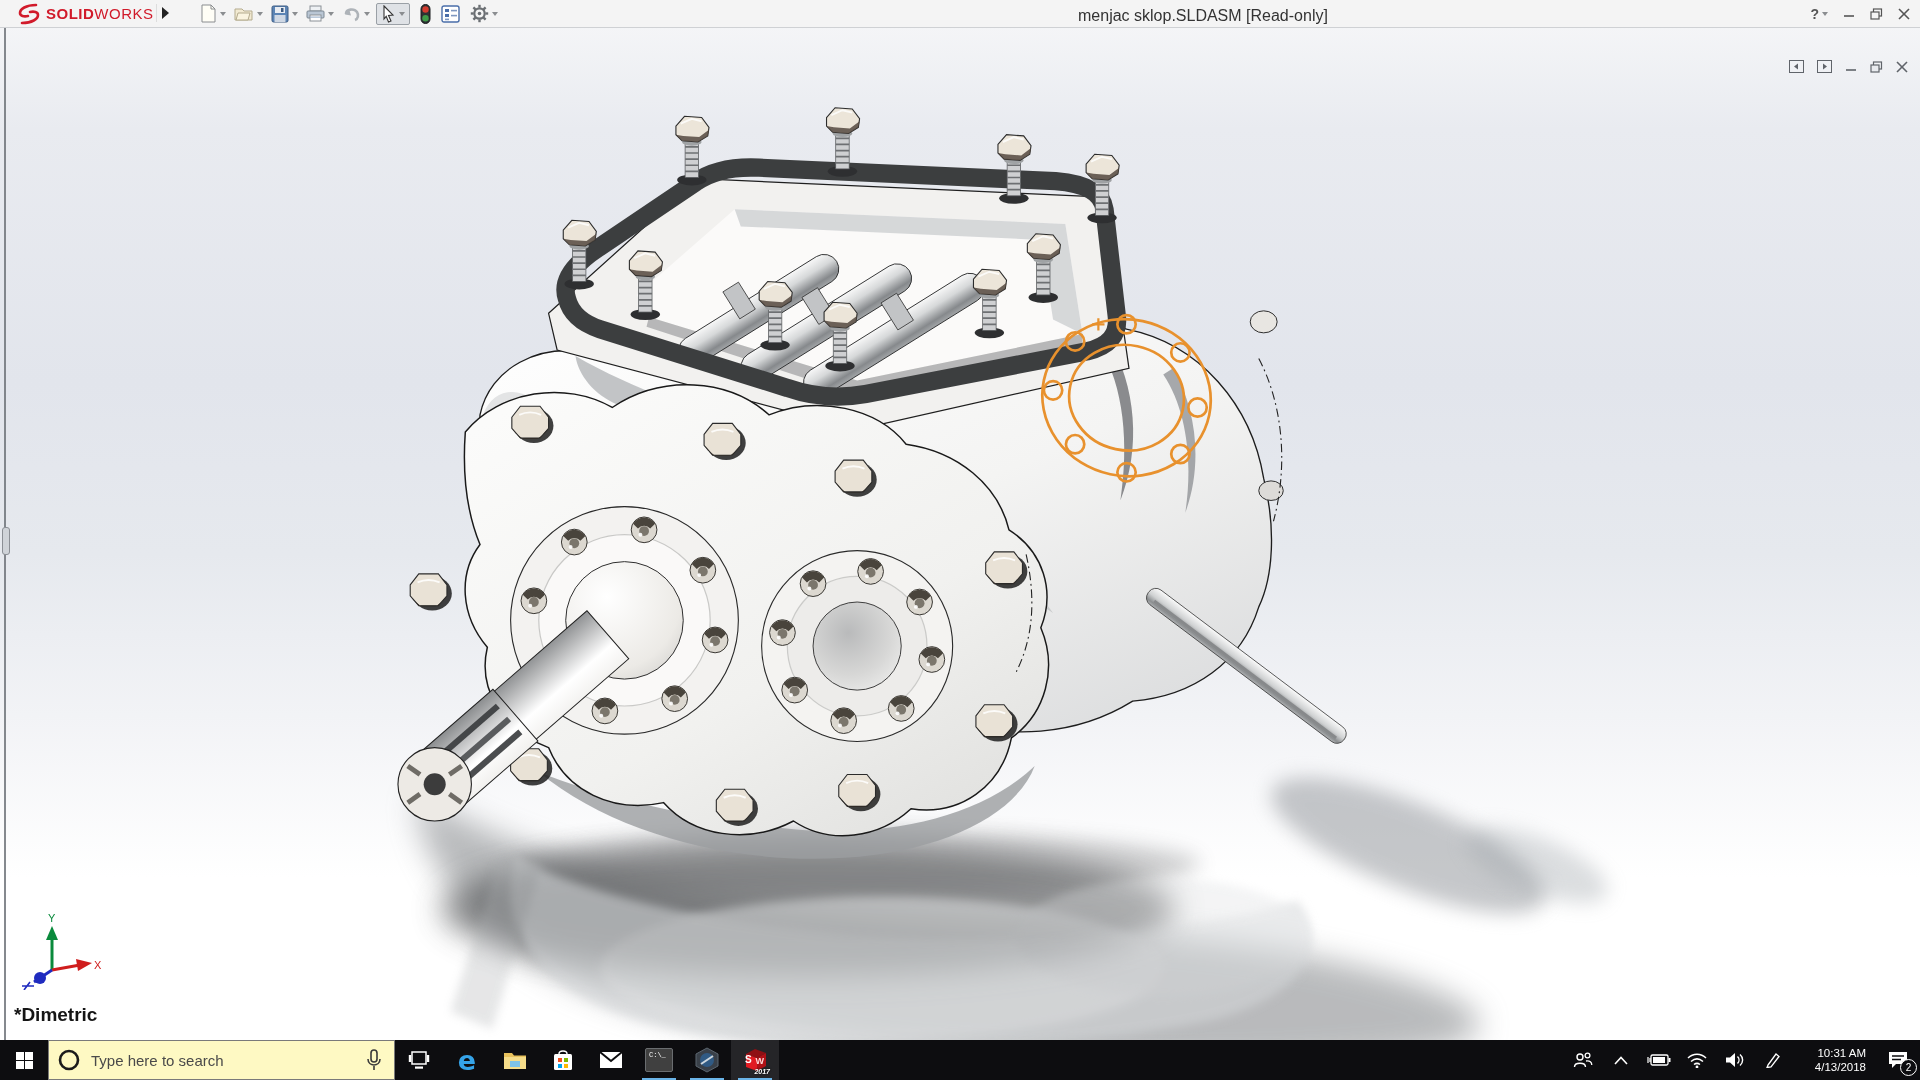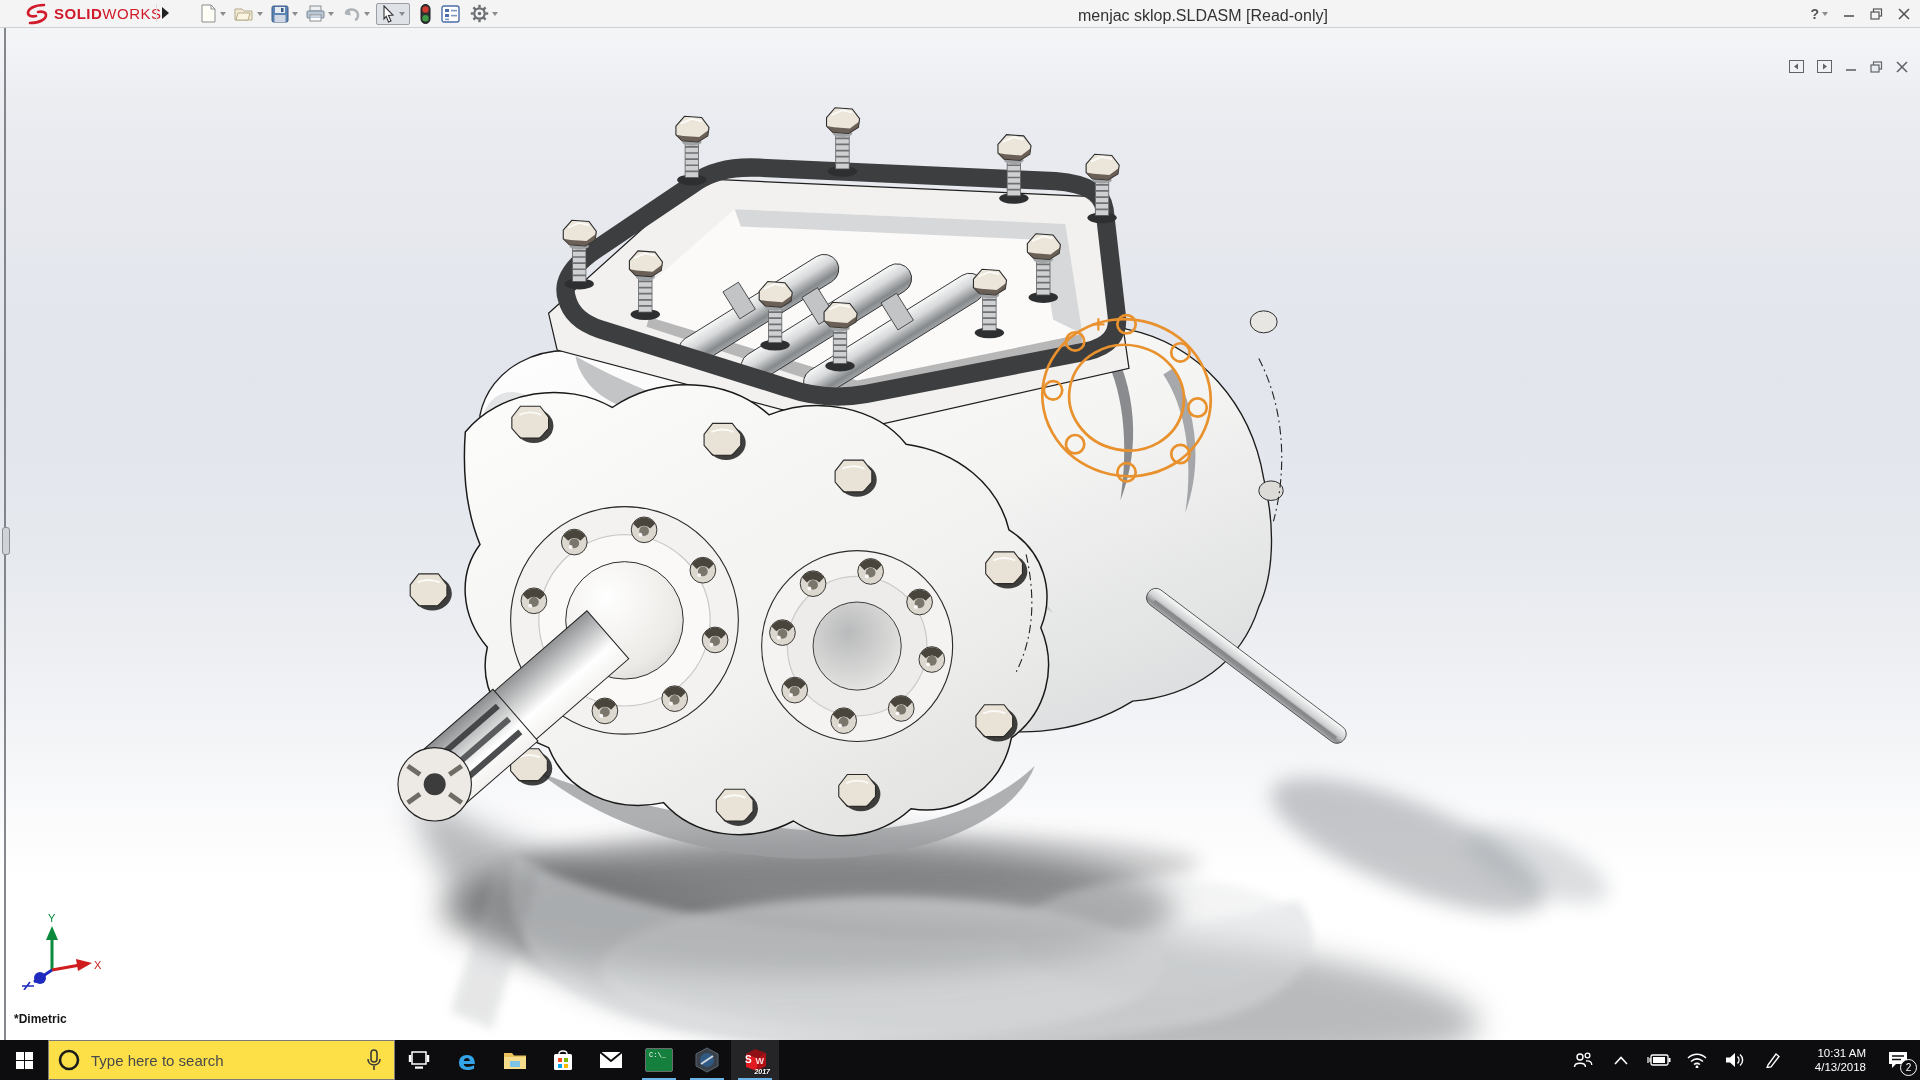--- a/index.html
+++ b/index.html
@@ -1,41 +1,41 @@
 <!DOCTYPE html>
 <html><head>
 <meta charset="utf-8">
 <style>
   html,body{margin:0;padding:0;width:1920px;height:1080px;overflow:hidden;
     font-family:"Liberation Sans","DejaVu Sans",sans-serif;background:#e7eaef;}
   .titlebar{position:absolute;top:0;left:0;width:1920px;height:27px;background:#f4f4f4;
     border-bottom:1px solid #cfd1d4;z-index:30;}
-  .logo{position:absolute;left:24px;top:2px;height:23px;display:flex;align-items:center;}
+  .logo{position:absolute;left:16px;top:2px;height:23px;display:flex;align-items:center;}
   .brand{font-size:15px;letter-spacing:.5px;color:#d11a2a;margin-left:4px;}
   .brand .b{font-weight:bold;}
   .flyout{position:absolute;left:156px;top:4px;width:16px;height:18px;display:flex;align-items:center;justify-content:center;border-left:1px solid #ddd;}
   .tbar{position:absolute;left:196px;top:1px;height:25px;display:flex;align-items:center;}
   .tbtn{display:flex;align-items:center;margin:0 2px;padding:1px 2px;}
   .caret{width:0;height:0;border-left:3.5px solid transparent;border-right:3.5px solid transparent;
     border-top:4px solid #8a8d90;margin-left:3px;}
   .pressed{border:1px solid #9aa0a6;background:#dfe2e6;border-radius:2px;padding:1px 4px;}
   .wintitle{position:absolute;left:1078px;top:7px;font-size:16px;color:#333;}
   .winctl{position:absolute;right:10px;top:0;height:27px;display:flex;align-items:center;gap:15px;}
   .help{font-size:14px;font-weight:bold;color:#555;display:flex;align-items:center;}
   .docctl{position:absolute;top:33px;right:12px;display:flex;align-items:center;gap:13px;z-index:25;}
   .viewport{position:absolute;top:27px;left:0;width:1920px;height:1013px;
     background:linear-gradient(180deg,#f4f5f7 0%,#e9ebf0 10%,#e2e5ec 35%,#e6e9ee 52%,#f2f3f6 68%,#ffffff 84%,#ffffff 100%);}
   .splitline{position:absolute;left:4px;top:0;bottom:0;width:2px;background:#70747a;opacity:.85;}
   .splithandle{position:absolute;left:2px;top:500px;width:6px;height:26px;background:#cfd3d8;border:1px solid #8b8f95;border-radius:3px;}
   .model{position:absolute;left:0;top:0;width:1920px;height:1013px;}
   .triad{position:absolute;left:10px;bottom:50px;}
-  .orient{position:absolute;left:14px;bottom:14px;font-size:12px;font-weight:600;color:#151515;}
+  .orient{position:absolute;left:14px;bottom:14px;font-size:19px;font-weight:600;color:#151515;}
   .taskbar{position:absolute;left:0;top:1040px;width:1920px;height:40px;background:#0d0d10;z-index:40;display:flex;align-items:stretch;}
   .startbtn{width:48px;height:40px;display:flex;align-items:center;justify-content:center;}
-  .searchbox{width:347px;height:40px;background:#fde047;display:flex;align-items:center;border:1px solid #7a7a7a;box-sizing:border-box;}
+  .searchbox{width:347px;height:40px;background:#fef9c3;display:flex;align-items:center;border:1px solid #7a7a7a;box-sizing:border-box;}
   .searchbox .ph{font-size:15px;color:#4a4a4a;margin-left:10px;flex:1;}
   .tico{width:48px;height:40px;display:flex;align-items:center;justify-content:center;position:relative;}
   .tico.active{background:rgba(255,255,255,.10);}
   .runline{position:absolute;left:7px;right:7px;bottom:0;height:2px;background:#6ab4e8;}
   .tray{margin-left:auto;display:flex;align-items:center;gap:8px;padding-right:2px;}
   .trayico{width:30px;height:40px;display:flex;align-items:center;justify-content:center;}
   .clock{width:66px;text-align:right;color:#fff;font-size:11.5px;line-height:14px;padding:0 4px;}
   .action{position:relative;width:40px;height:40px;display:flex;align-items:center;justify-content:center;}
   .badge{position:absolute;right:1px;bottom:4px;width:15px;height:15px;border-radius:50%;
     background:#0d0d10;border:1.5px solid #fff;color:#fff;font-size:10px;display:flex;align-items:center;justify-content:center;}
@@ -469,21 +469,21 @@
         <rect x="12" y="15" width="4" height="4" fill="#ffb900"></rect>
     </svg>
   </div>
   <div class="tico">
     <svg width="24" height="18" viewBox="0 0 24 18">
       <path d="M1 1 H23 V17 H1 Z" fill="#fff"></path>
       <path d="M1 1 L12 10 L23 1" fill="none" stroke="#0d0d10" stroke-width="2"></path>
     </svg>
   </div>
   <div class="tico">
-    <div style="position:relative;width:26px;height:22px;background:#15803d;border:1px solid #6a6d70;border-radius:2px;">
+    <div style="position:relative;width:26px;height:22px;background:#404040;border:1px solid #6a6d70;border-radius:2px;">
       <span class="cmdglyph">C:\_</span>
     </div>
     <div class="runline"></div>
   </div>
   <div class="tico">
     <svg width="26" height="26" viewBox="0 0 26 26">
       <polygon points="13,1 24,7 24,19 13,25 2,19 2,7" fill="#394049" stroke="#5c6670"></polygon>
       <circle cx="13" cy="13" r="7" fill="#2a6fb5" opacity="0.55"></circle>
       <line x1="7" y1="17" x2="19" y2="9" stroke="#cdd6de" stroke-width="2"></line>
     </svg>

